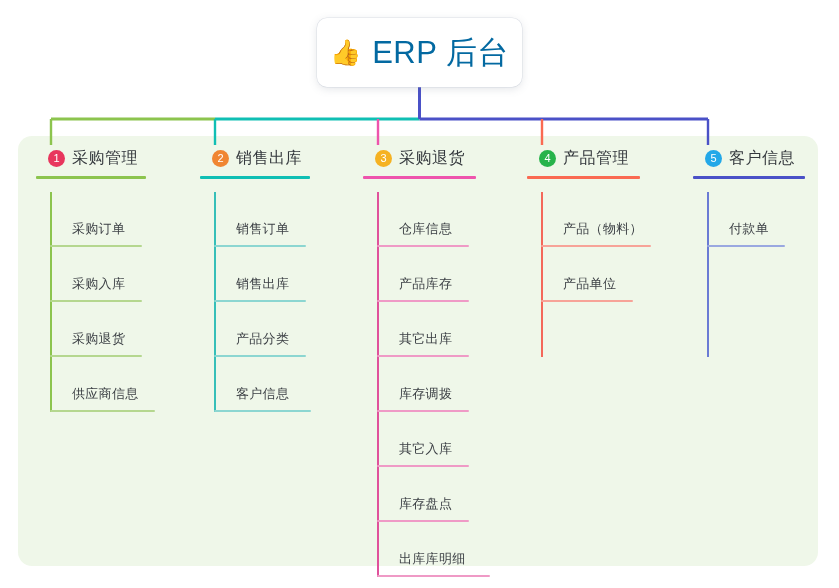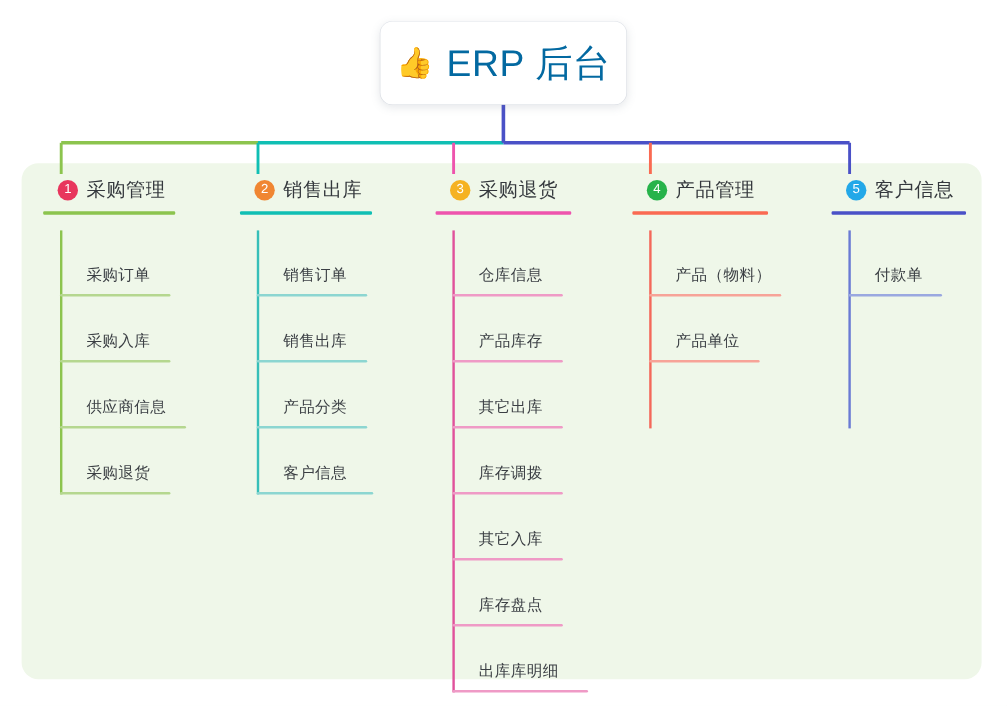--- a/index.html
+++ b/index.html
@@ -172,27 +172,27 @@
           <div class="leaf-stem" style="background: rgb(140, 196, 78); height: 220px;"></div>
           <div class="leaf">
             <span class="leaf-label">采购订单</span>
             <div class="leaf-rule" style="width: 92px; background: rgb(181, 215, 143);"></div>
           </div>
           <div class="leaf">
             <span class="leaf-label">采购入库</span>
             <div class="leaf-rule" style="width: 92px; background: rgb(181, 215, 143);"></div>
           </div>
           <div class="leaf">
+            <span class="leaf-label">采购退货</span>
+            <div class="leaf-rule" style="width: 92px; background: rgb(181, 215, 143);"></div>
+          </div>
+          <div class="leaf">
             <span class="leaf-label">供应商信息</span>
             <div class="leaf-rule" style="width: 105px; background: rgb(181, 215, 143);"></div>
           </div>
-          <div class="leaf">
-            <span class="leaf-label">采购退货</span>
-            <div class="leaf-rule" style="width: 92px; background: rgb(181, 215, 143);"></div>
-          </div>
         </div>
       </div>
       <div class="column" style="left: 200px;">
         <div class="col-header">
           <span class="badge" style="background: rgb(240, 134, 50);">2</span>
           <span class="col-title">销售出库</span>
         </div>
         <div class="col-rule" style="width: 110px; background: rgb(16, 191, 180);"></div>
         <div class="leaf-list" style="margin-left: 14px;">
           <div class="leaf-stem" style="background: rgb(54, 191, 184); height: 220px;"></div>

